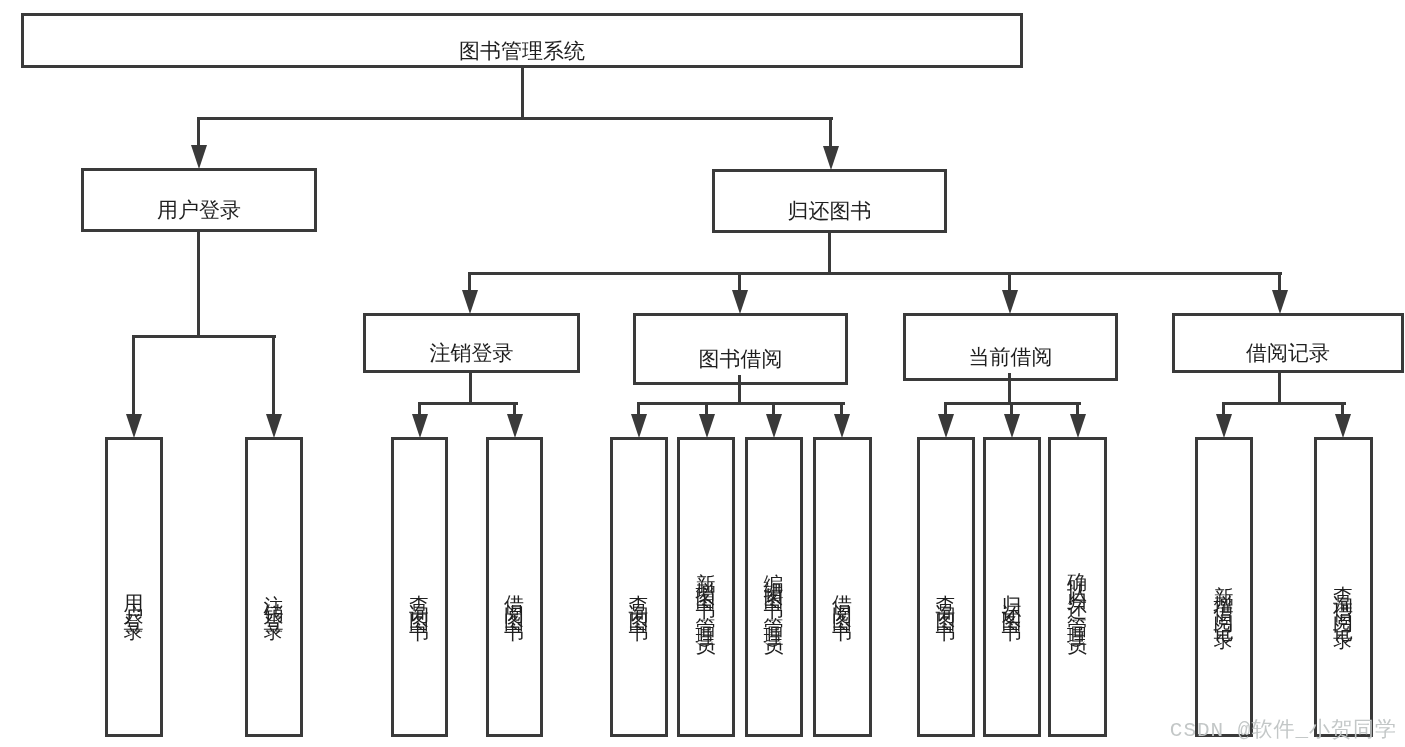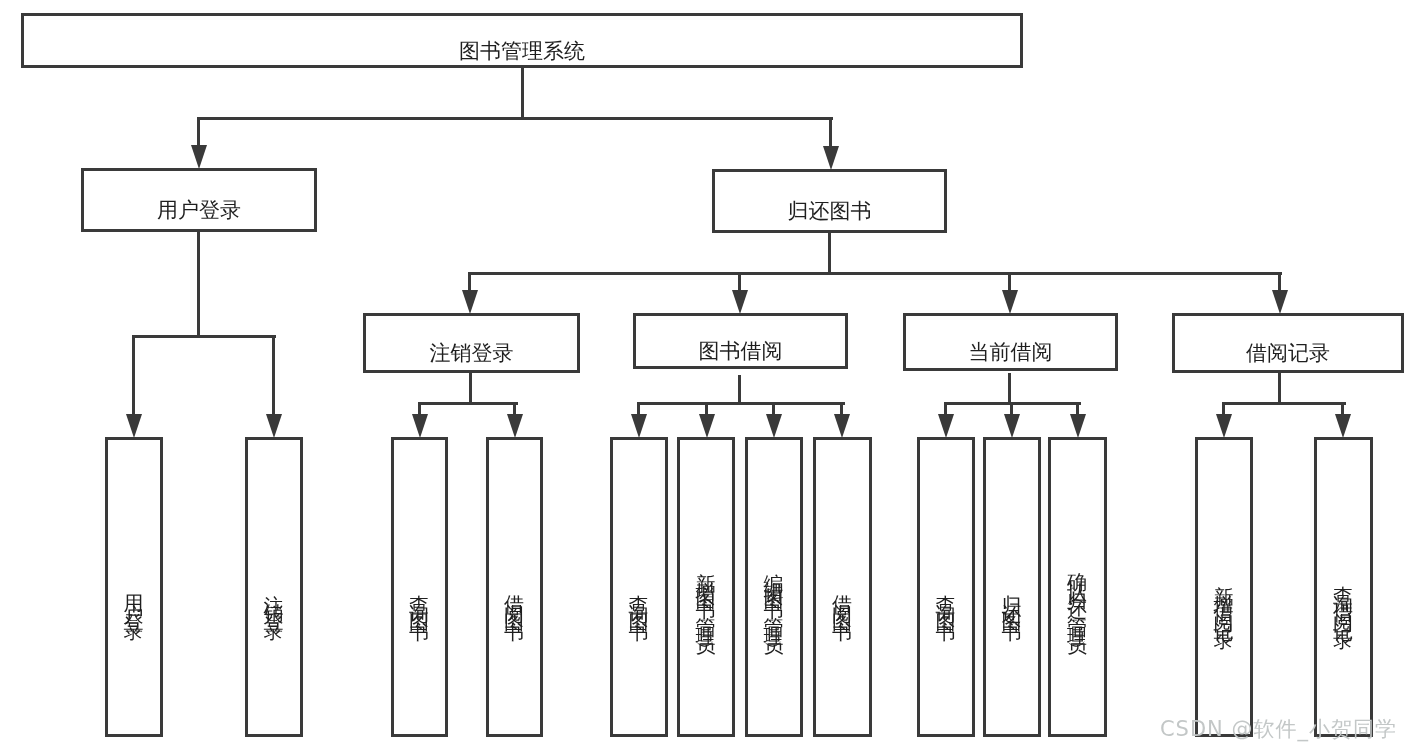--- a/index.html
+++ b/index.html
@@ -21,30 +21,30 @@
   }
   .vl{position:absolute;width:3px;background:#3a3a3a;}
   .hl{position:absolute;height:3px;background:#3a3a3a;}
   .arr{
     position:absolute;width:0;height:0;
     border-left:8px solid transparent;border-right:8px solid transparent;
     border-top:24px solid #3a3a3a;
   }
   .watermark{
     position:absolute;right:8px;bottom:4px;z-index:5;
-    color:#c3c7c7;font-size:21px;letter-spacing:1px;white-space:nowrap;
+    color:#c3c7c7;font-size:21px;letter-spacing:1px;white-space:nowrap;font-family:Liberation Mono, monospace;
   }
 
   
   #n-root {left:21px; top:13px; width:1002px;height:55px;}
   #n-l2-0 {left:81px; top:168px;width:236px; height:64px;}
   #n-l2-1 {left:712px;top:169px;width:235px; height:64px;}
   #n-l3-0 {left:363px;top:313px;width:217px; height:60px;}
-  #n-l3-1 {left:633px;top:313px;width:215px; height:56px;}
-  #n-l3-2 {left:903px;top:313px;width:215px; height:58px;}
+  #n-l3-1 {left:633px;top:313px;width:215px; height:72px;}
+  #n-l3-2 {left:903px;top:313px;width:215px; height:68px;}
   #n-l3-3 {left:1172px;top:313px;width:232px;height:60px;}
 
   .leaf{top:437px;height:300px;}
   #lf-0-0{left:105px; width:58px;}
   #lf-0-1{left:245px; width:58px;}
   #lf-1-0{left:391px; width:57px;}
   #lf-1-1{left:486px; width:57px;}
   #lf-2-0{left:610px; width:58px;}
   #lf-2-1{left:677px; width:58px;}
   #lf-2-2{left:745px; width:58px;}

